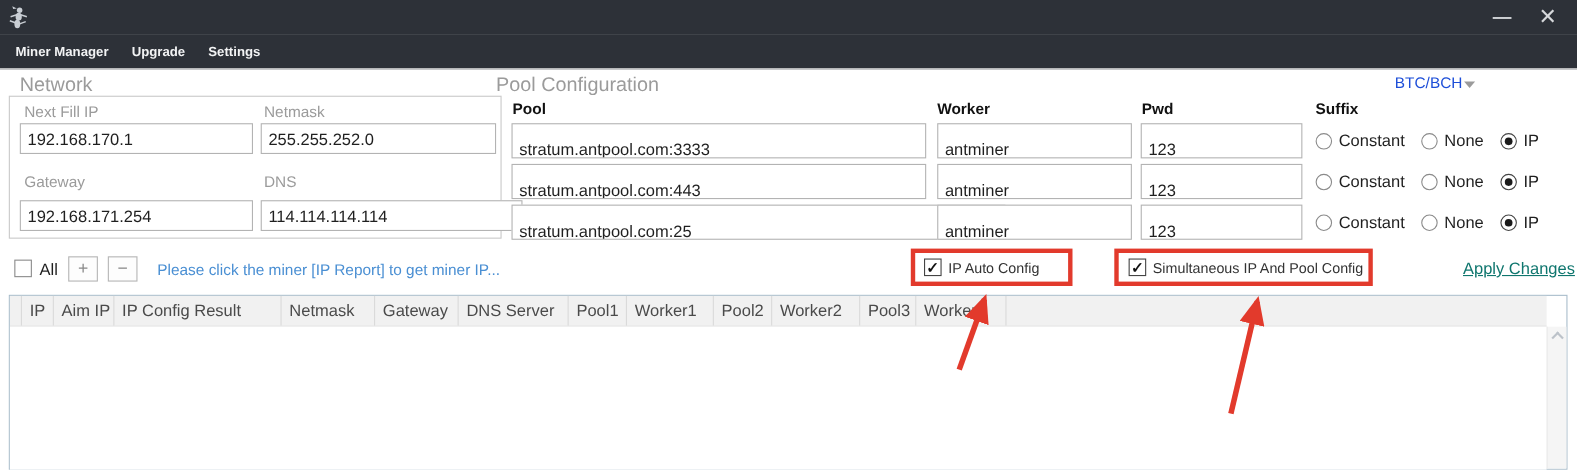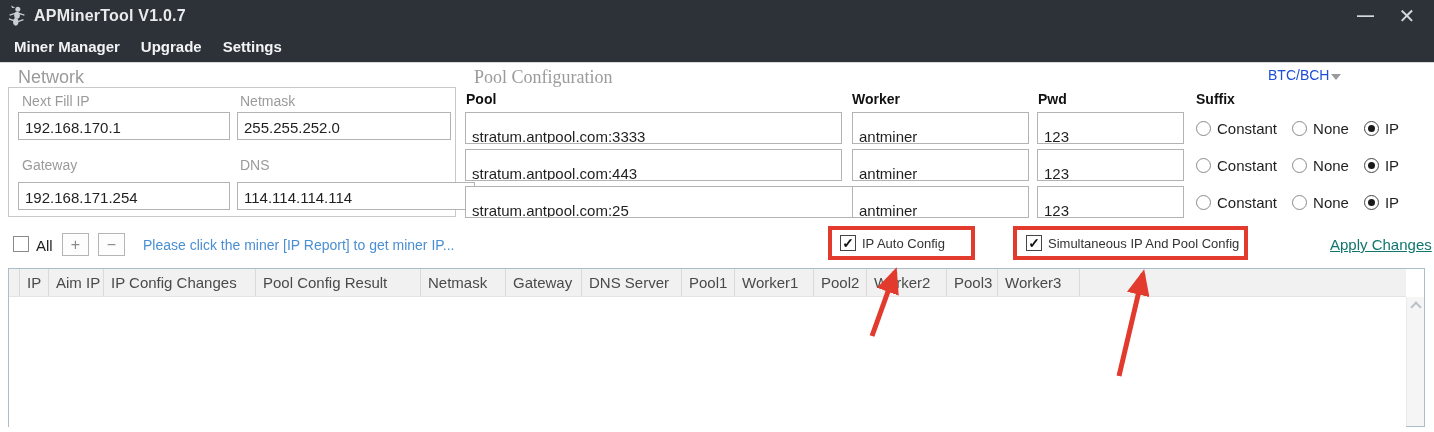--- a/index.html
+++ b/index.html
@@ -33,21 +33,21 @@
   .win-btn.close { font-size: 20px; }
 
   
   .menubar {
     left: 0; top: 31px; width: 1434px; height: 32px;
     background: #2d3138;
     border-bottom: 1px solid #d9d9d9;
     display: flex; align-items: center;
   }
   .menu-item {
-    color: #f2f3f4; font-size: 15px; font-weight: 600;
+    color: #f2f3f4; font-size: 12px; font-weight: 600;
     padding: 4px 6px; margin-left: 7px;
     border: 1px dotted transparent;
     white-space: nowrap;
   }
   .menu-item.active { color: #3cc4ba; border-color: #7c8188; }
 
   
   .section-label { color: #9b9b9b; font-size: 18px; }
 
   
@@ -138,21 +138,20 @@
         <ellipse cx="12" cy="12" rx="3.4" ry="4.2"></ellipse>
         <ellipse cx="10.5" cy="20" rx="3.2" ry="4.6"></ellipse>
         <path d="M10 3 L5 0.5 L6 3.5 Z"></path>
         <rect x="3" y="10" width="8" height="1.6" transform="rotate(-18 7 11)"></rect>
         <rect x="13" y="10" width="8" height="1.6" transform="rotate(18 17 11)"></rect>
         <rect x="2" y="17" width="8" height="1.6" transform="rotate(20 6 18)"></rect>
         <rect x="12" y="18" width="8" height="1.6" transform="rotate(-20 16 19)"></rect>
       </g>
     </svg>
   </span>
-  <span class="app-title">APMinerTool V1.0.7</span>
   <div class="win-controls">
     <div class="win-btn minimize">
         <span>—</span>
       </div>
     <div class="win-btn close">
         <span>✕</span>
       </div>
   </div>
 </div>
 
@@ -167,21 +166,21 @@
 
 <span class="abs field-label" style="left:22px; top:93px;">Next Fill IP</span>
 <input class="abs text-input net-input" style="left: 18px; top: 112px; width: 212px;" value="192.168.170.1">
 <span class="abs field-label" style="left:240px; top:93px;">Netmask</span>
 <input class="abs text-input net-input" style="left: 237px; top: 112px; width: 214px;" value="255.255.252.0">
 <span class="abs field-label" style="left:22px; top:157px;">Gateway</span>
 <input class="abs text-input net-input" style="left: 18px; top: 182px; width: 212px;" value="192.168.171.254">
 <span class="abs field-label" style="left:240px; top:157px;">DNS</span>
 <input class="abs text-input net-input" style="left: 237px; top: 182px; width: 238px;" value="114.114.114.114">
 
-<span class="abs section-label" style="left:474px; top:67px;font-family:Liberation Serif, serif;">Pool Configuration</span>
+<span class="abs section-label" style="left:451px; top:67px;">Pool Configuration</span>
 <div class="abs coin-selector" style="left:1268px; top:67px;">
   <span>BTC/BCH</span>
   <span class="caret-down"></span>
 </div>
 
 <span class="abs col-header" style="left:466px; top:91px;">Pool</span>
 <span class="abs col-header" style="left:852px; top:91px;">Worker</span>
 <span class="abs col-header" style="left:1038px; top:91px;">Pwd</span>
 <span class="abs col-header" style="left:1196px; top:91px;">Suffix</span>
 
@@ -258,22 +257,21 @@
   <span class="anno-label">Simultaneous IP And Pool Config</span>
 </div>
 
 <a class="abs link" style="left:1330px; top:236px;">Apply Changes</a>
 
 <div class="abs miner-table">
   <div class="thead">
     <span class="th-cell" style="width:11px; padding-left:0;"></span>
     <span class="th-cell" style="width:29px;">IP</span>
     <span class="th-cell" style="width:55px;">Aim IP</span>
-    <span class="th-cell" style="width:152px;">IP Config Changes</span>
-    <span class="th-cell" style="width:165px;">Pool Config Result</span>
+    <span class="th-cell" style="width:152px;">IP Config Result</span>
     <span class="th-cell" style="width:85px;">Netmask</span>
     <span class="th-cell" style="width:76px;">Gateway</span>
     <span class="th-cell" style="width:100px;">DNS Server</span>
     <span class="th-cell" style="width:53px;">Pool1</span>
     <span class="th-cell" style="width:79px;">Worker1</span>
     <span class="th-cell" style="width:53px;">Pool2</span>
     <span class="th-cell" style="width:80px;">Worker2</span>
     <span class="th-cell" style="width:51px;">Pool3</span>
     <span class="th-cell" style="width:82px;">Worker3</span>
     <span class="th-cell filler"></span>

